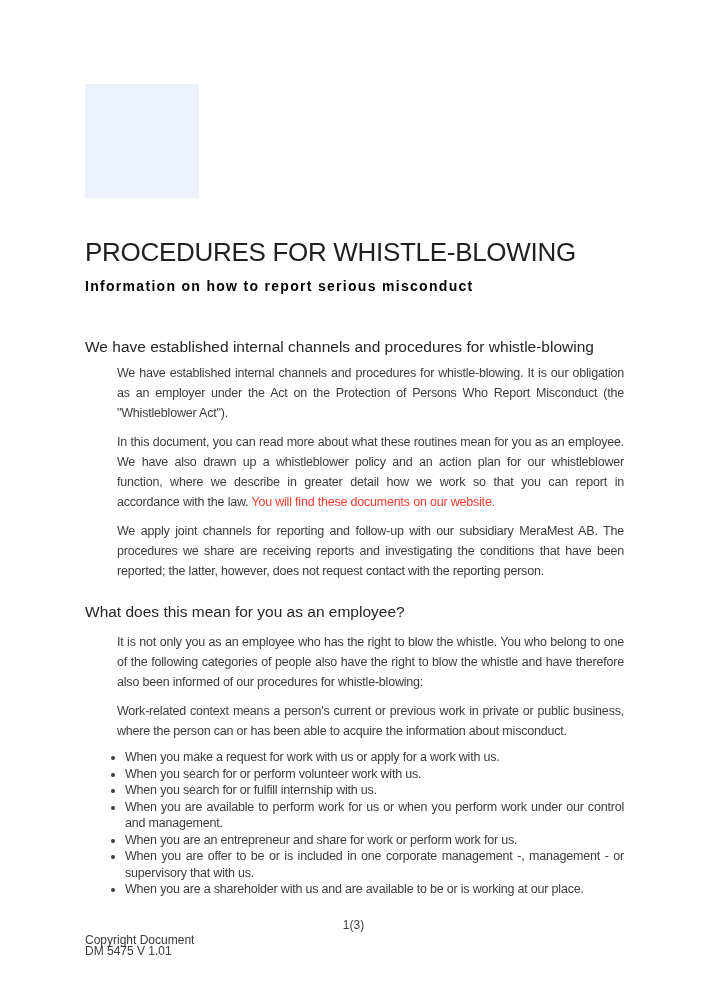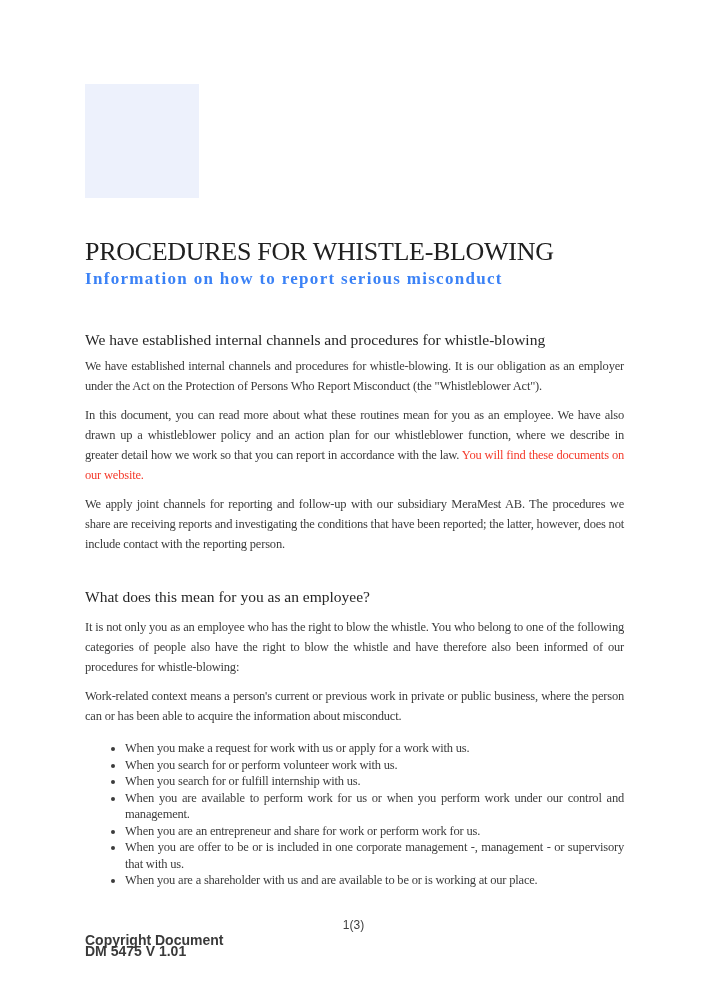--- a/index.html
+++ b/index.html
@@ -19,58 +19,58 @@
     position: absolute;
     left: 85px; top: 84px;
     width: 114px; height: 114px;
     background: var(--logo-bg, #edf1fc);
   }
   .content {
     position: absolute;
     left: 85px; top: 0;
     width: 539px;
     padding-top: 236px;
-    font-family: Liberation Serif, serif;
   }
   .doc-title {
     font-size: 26px;
     line-height: 32px;
     font-weight: 400;
     letter-spacing: -0.3px;
     color: #202020;
     white-space: nowrap;
   }
   .doc-subtitle {
-    margin-top: 3px;
-    font-size: 17px;
+    margin-top: 10px;
+    font-size: 14px;
     line-height: 16px;
     font-weight: 600;
     letter-spacing: 1.3px;
-    color: #3b82f6;
+    color: #000000;
   }
   .section-heading {
     font-size: 15.5px;
     line-height: 22px;
     font-weight: 400;
     color: #262626;
   }
   .h1 { margin-top: 42px; }
   .h2 { margin-top: 12px; }
   p.body-par {
     margin-top: 5px;
     font-size: 12.5px;
     line-height: 20px;
     letter-spacing: -0.2px;
     color: #3c3c3c;
     text-align: justify;
+    margin-left: 32px;
   }
   p.gap { margin-top: 9px; }
   .red { color: var(--red, #f43b2c); }
   ul.bullet-list {
-    margin-top: 14px;
+    margin-top: 8px;
     padding-left: 40px;
     list-style-type: disc;
   }
   ul.bullet-list li {
     font-size: 12.5px;
     line-height: 16.5px;
     letter-spacing: -0.2px;
     color: #3c3c3c;
     text-align: justify;
   }
@@ -78,47 +78,46 @@
     position: absolute;
     top: 918px; left: 0;
     width: 707px;
     text-align: center;
     font-size: 12px;
     color: #3f3f3f;
   }
   .copyright-block {
     position: absolute;
     left: 85px; top: 935px;
-    font-size: 14px;
+    font-size: 12px;
     line-height: 10.5px;
     color: #3a3a3a;
-    font-weight: bold;
   }
 </style>
 </head>
 <body>
 
 <div class="page">
 
   <div class="logo-placeholder"></div>
 
   <div class="content">
 
     <div class="doc-title">PROCEDURES FOR WHISTLE-BLOWING</div>
     <div class="doc-subtitle">Information on how to report serious misconduct</div>
 
     <div class="section-heading h1">We have established internal channels and procedures for whistle-blowing</div>
 
     <p class="body-par">We have established internal channels and procedures for whistle-blowing. It is our obligation as an employer under the Act on the Protection of Persons Who Report Misconduct (the "Whistleblower Act").</p>
 
     <p class="body-par gap"><span>In this document, you can read more about what these routines mean for you as an employee. We have also drawn up a whistleblower policy and an action plan for our whistleblower function, where we describe in greater detail how we work so that you can report in accordance with the law. </span><span class="red">You will find these documents on our website.</span></p>
 
-    <p class="body-par gap red">We apply joint channels for reporting and follow-up with our subsidiary MeraMest AB. The procedures we share are receiving reports and investigating the conditions that have been reported; the latter, however, does not include contact with the reporting person.</p>
+    <p class="body-par gap red">We apply joint channels for reporting and follow-up with our subsidiary MeraMest AB. The procedures we share are receiving reports and investigating the conditions that have been reported; the latter, however, does not request contact with the reporting person.</p>
 
-    <div class="section-heading h2" style="margin-top:32px;">What does this mean for you as an employee?</div>
+    <div class="section-heading h2" style="margin-top:20px;">What does this mean for you as an employee?</div>
 
 
     <p class="body-par gap">It is not only you as an employee who has the right to blow the whistle. You who belong to one of the following categories of people also have the right to blow the whistle and have therefore also been informed of our procedures for whistle-blowing:</p>
 
     <p class="body-par gap">Work-related context means a person's current or previous work in private or public business, where the person can or has been able to acquire the information about misconduct.</p>
 
     <ul class="bullet-list">
       <li>When you make a request for work with us or apply for a work with us.</li>
       <li>When you search for or perform volunteer work with us.</li>
       <li>When you search for or fulfill internship with us.</li>

